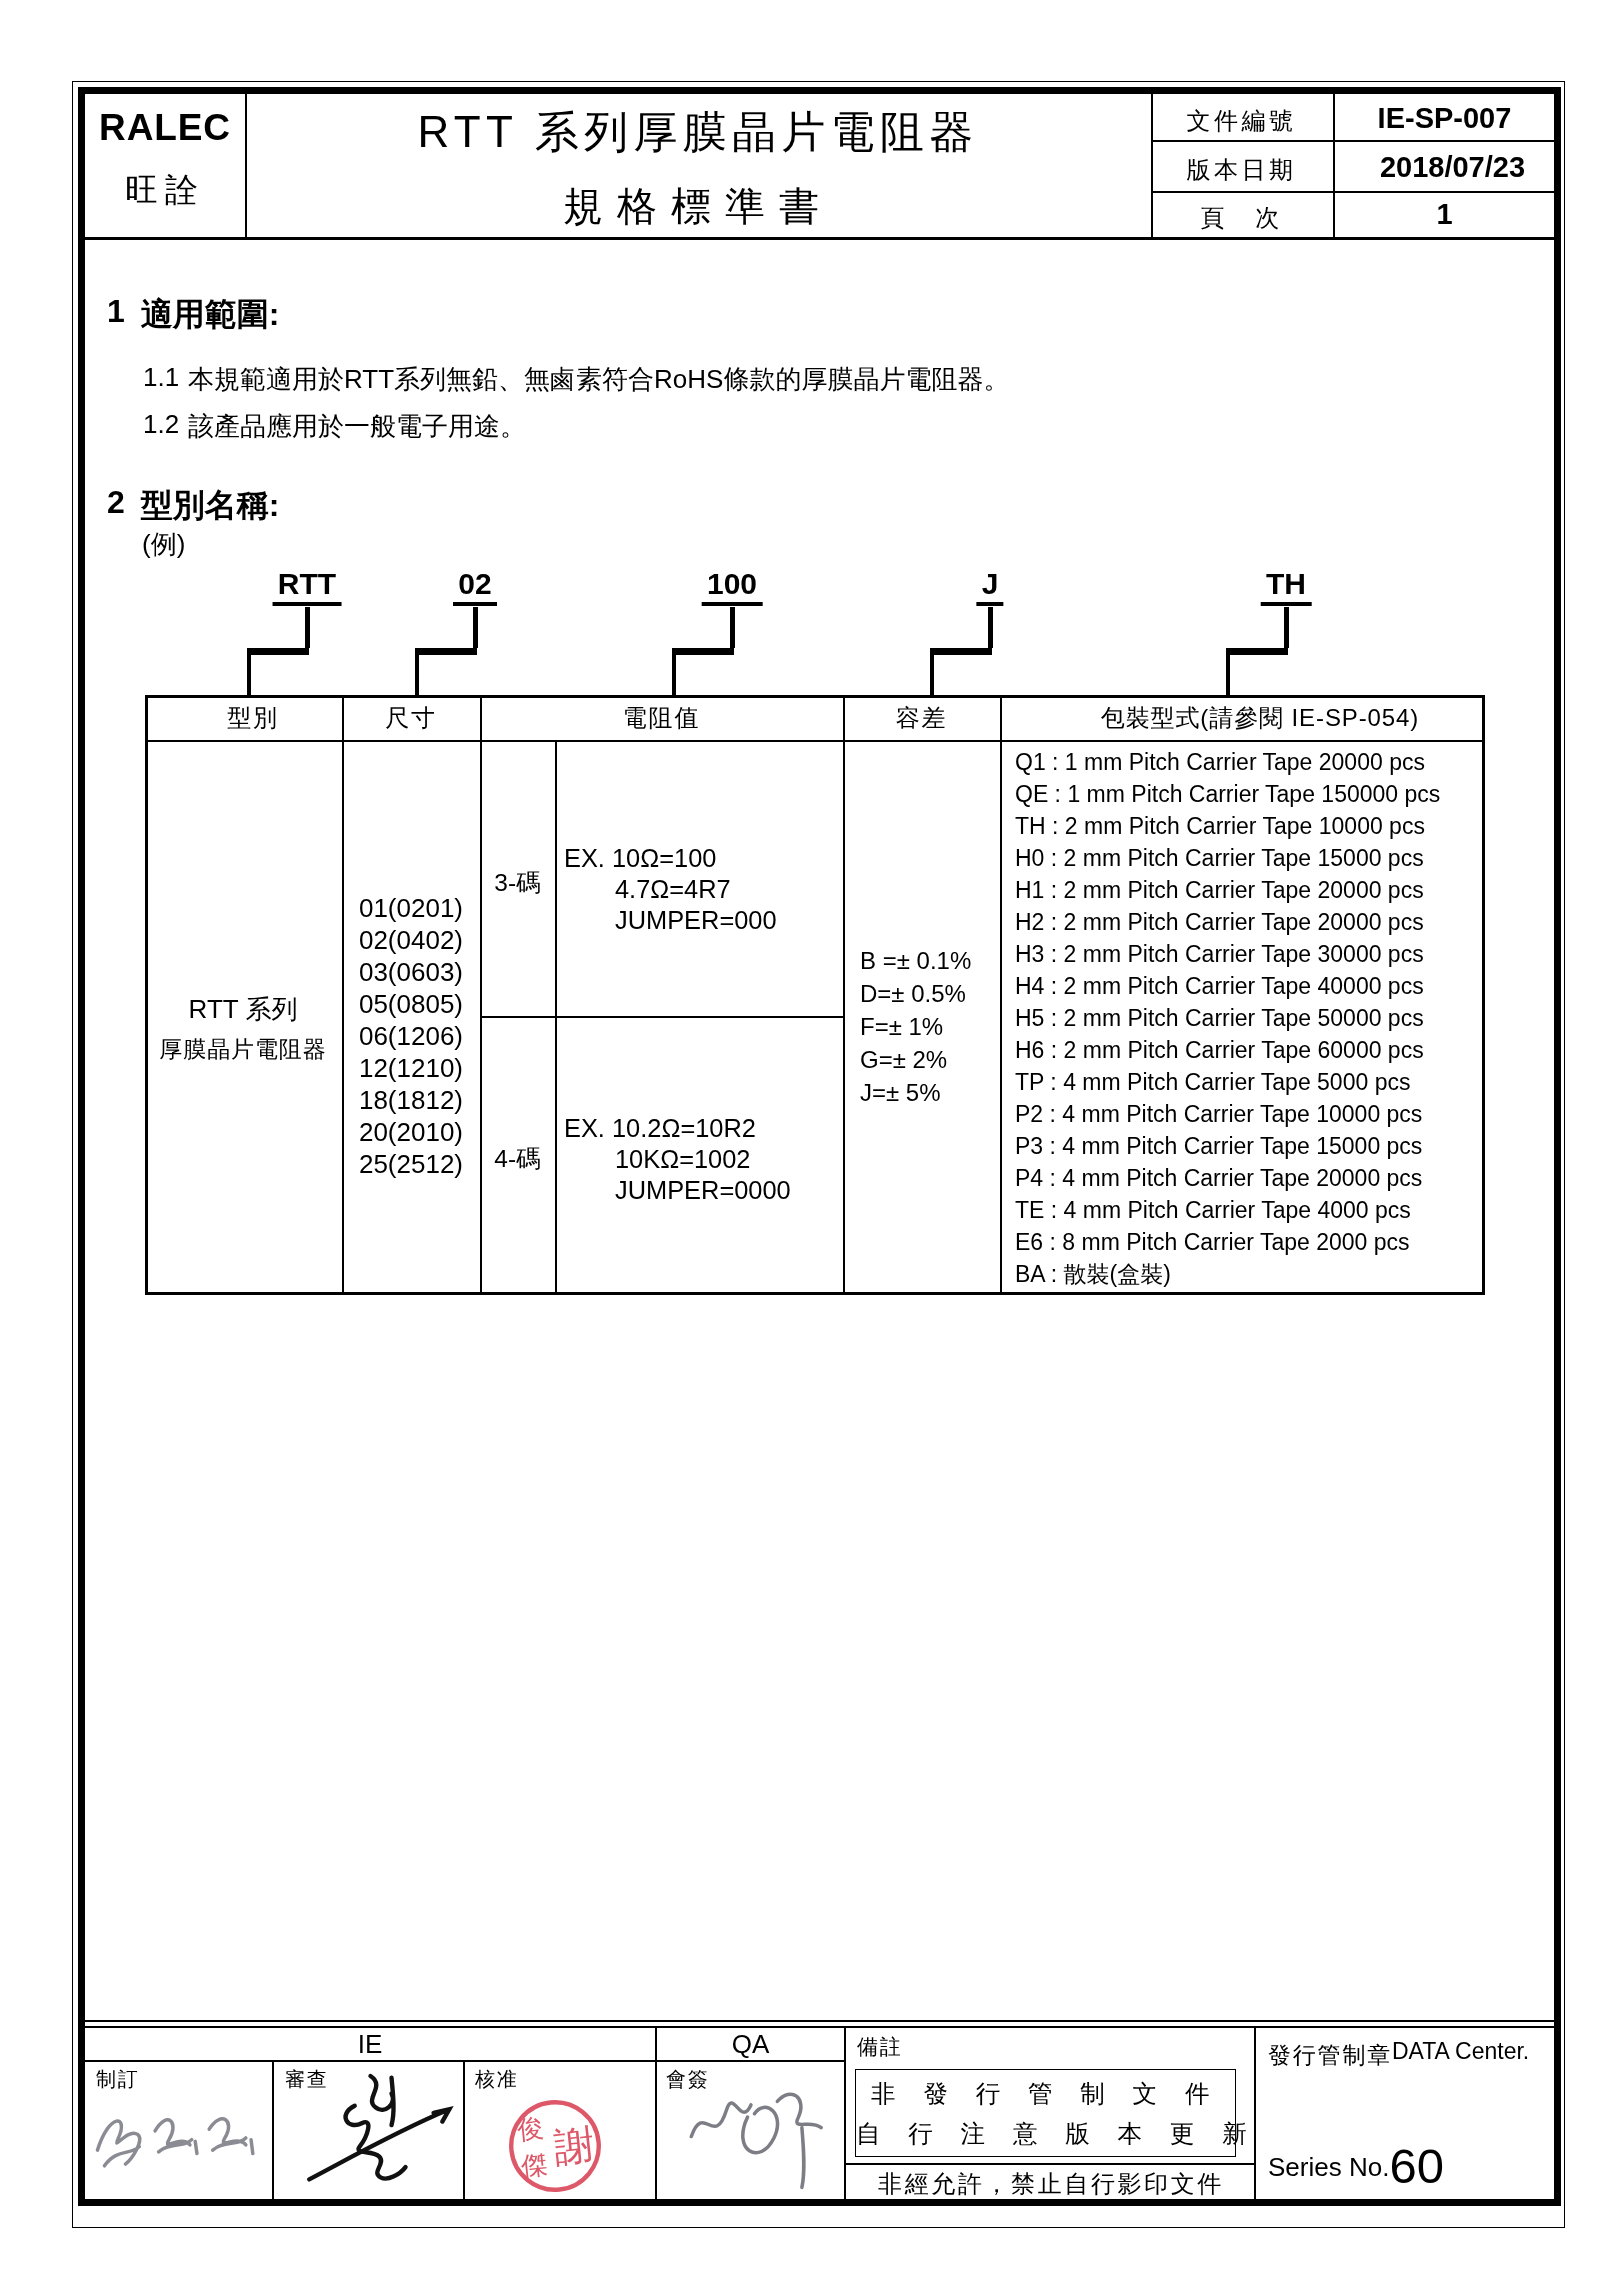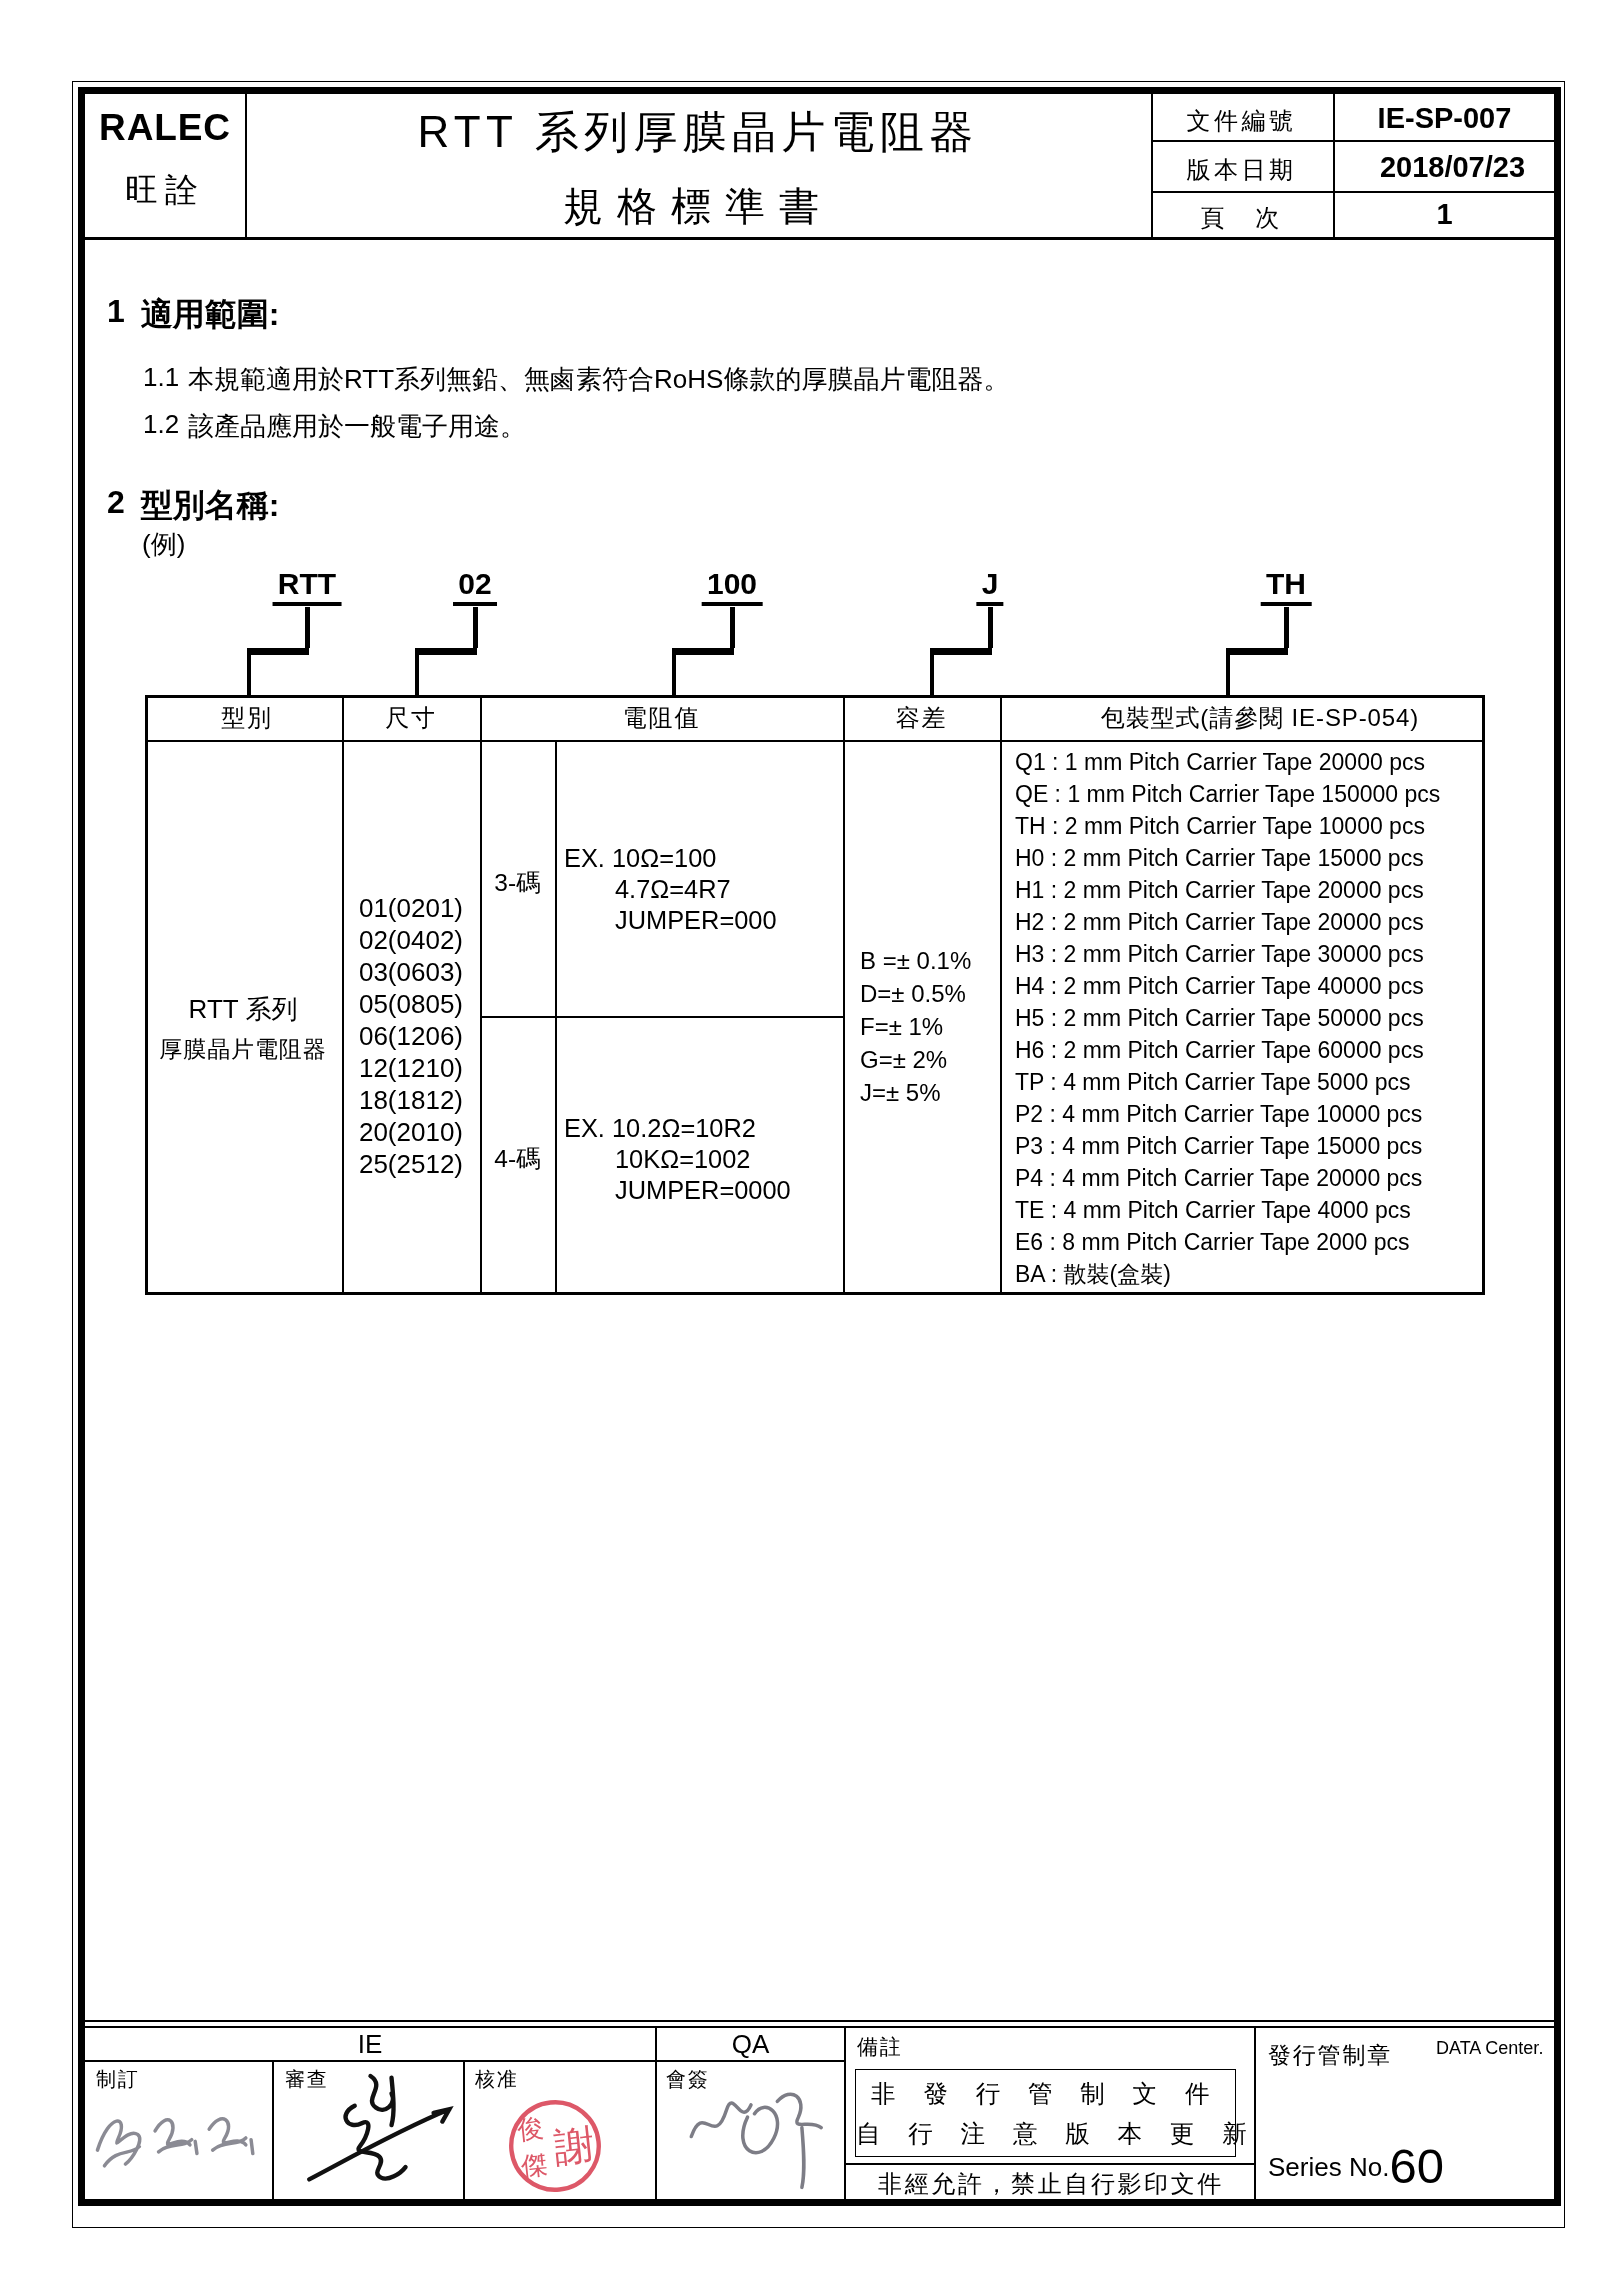--- a/index.html
+++ b/index.html
@@ -117,21 +117,21 @@
 <div class="ln" style="left:145px;top:1292px;width:1340px;height:2.6px;"></div>
 <div class="ln" style="left:480px;top:1016px;width:364px;height:1.8px;"></div>
 <div class="ln" style="left:145px;top:695px;width:2.6px;height:600px;"></div>
 <div class="ln" style="left:342px;top:695px;width:1.8px;height:600px;"></div>
 <div class="ln" style="left:480px;top:695px;width:1.8px;height:600px;"></div>
 <div class="ln" style="left:555px;top:740px;width:1.8px;height:555px;"></div>
 <div class="ln" style="left:843px;top:695px;width:1.8px;height:600px;"></div>
 <div class="ln" style="left:1000px;top:695px;width:1.8px;height:600px;"></div>
 <div class="ln" style="left:1482px;top:695px;width:2.6px;height:600px;"></div>
 
-<div class="th" style="left:139px;width:216px;">型別</div>
+<div class="th" style="left:145px;width:216px;">型別</div>
 <div class="th" style="left:342px;width:138px;">尺寸</div>
 <div class="th" style="left:480px;width:363px;">電阻值</div>
 <div class="th" style="left:843px;width:157px;">容差</div>
 <div class="th" style="left:1000px;width:520px;letter-spacing:0.9px;">包裝型式(請參閱 IE-SP-054)</div>
 
 <div class="abs ctr" style="left:145px;top:992px;width:196px;font-size:26px;">RTT 系列</div>
 <div class="abs ctr" style="left:145px;top:1034px;width:196px;font-size:23px;letter-spacing:0.9px;">厚膜晶片電阻器</div>
 
 <div class="list ctr" style="left:342px;top:892px;width:138px;font-size:26px;line-height:32px;">01(0201)
 02(0402)
@@ -232,17 +232,17 @@
 </svg>
 
 <div class="abs" style="left:857px;top:2033px;font-size:21px;letter-spacing:1.8px;">備註</div>
 <div class="remark-box">
   <div class="remark-line">非 發 行 管 制 文 件</div>
   <div class="remark-line">自 行 注 意 版 本 更 新</div>
 </div>
 <div class="abs" style="left:854px;top:2168px;width:394px;font-size:24px;letter-spacing:2.6px;text-align:center;">非經允許，禁止自行影印文件</div>
 
 <div class="abs" style="left:1268px;top:2040px;font-size:23px;letter-spacing:1.8px;">發行管制章</div>
-<div class="abs" style="left:1436px;top:2038px;font-size:18px;">DATA Center.</div>
+<div class="abs" style="left:1392px;top:2038px;font-size:23px;">DATA Center.</div>
 <div class="abs" style="left:1268px;top:2138px;">
   <span style="font-size:26px;vertical-align:baseline;">Series No.</span><span style="font-size:49px;vertical-align:-7px;">60</span>
 </div>
 
 
 </body></html>

